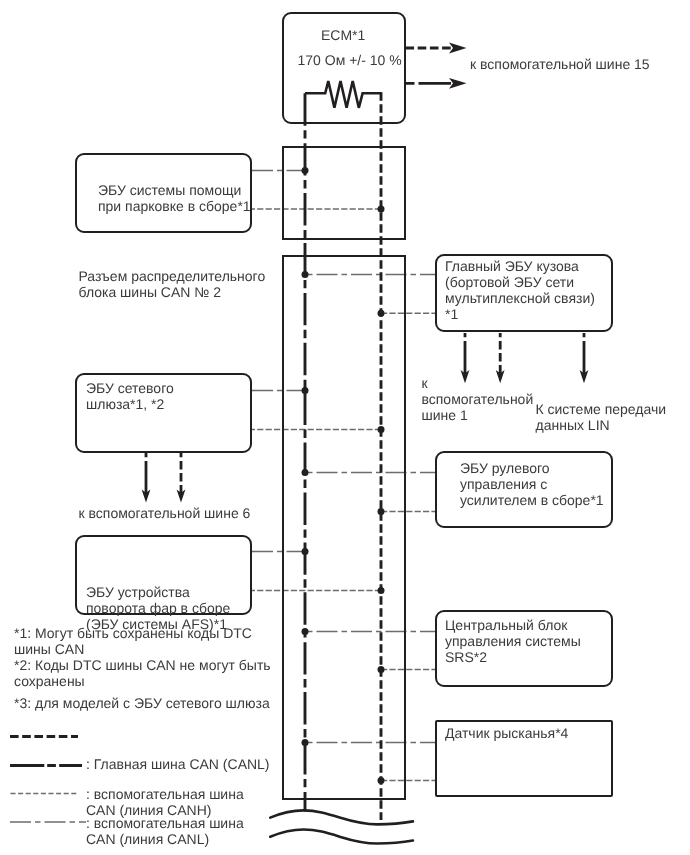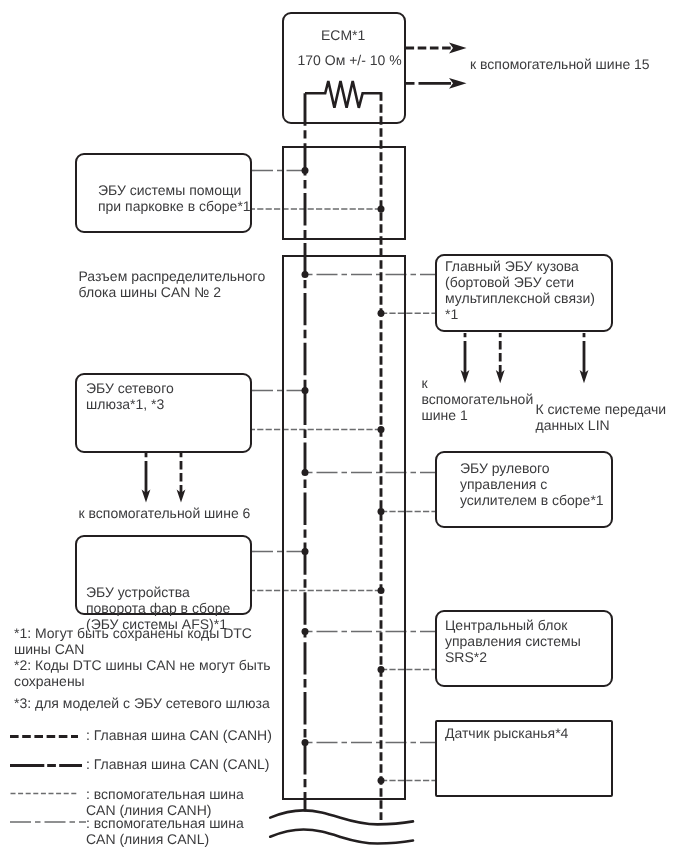--- a/index.html
+++ b/index.html
@@ -127,21 +127,21 @@
   <div class="box" style="left:281.5px;top:11.8px;width:124px;height:112.5px;"></div>
   <div class="txt" style="left:321px;top:26.5px;">ECM*1</div>
   <div class="txt" style="left:297.5px;top:52.3px;">170 Ом +/- 10 %</div>
 
   <div class="box" style="left:75px;top:153px;width:177px;height:80px;"></div>
   <div class="txt" style="left:98px;top:159px;margin-top:23px;">ЭБУ системы помощи
 при парковке в сборе*1</div>
 
   <div class="box" style="left:75px;top:373px;width:177px;height:80px;"></div>
   <div class="txt" style="left:86px;top:379.5px;">ЭБУ сетевого
-шлюза*1, *3</div>
+шлюза*1, *2</div>
 
   <div class="box" style="left:75px;top:534.5px;width:177px;height:80px;"></div>
   <div class="txt" style="left:86px;top:540.5px;margin-top:43px;">ЭБУ устройства
 поворота фар в сборе
 (ЭБУ системы AFS)*1</div>
 
   <div class="box" style="left:435px;top:253.5px;width:178px;height:78px;"></div>
   <div class="txt" style="left:445px;top:258px;">Главный ЭБУ кузова
 (бортовой ЭБУ сети
 мультиплексной связи)
@@ -169,20 +169,19 @@
   <div class="txt" style="left:535.5px;top:401px;">К системе передачи
 данных LIN</div>
   <div class="txt" style="left:78.5px;top:504.5px;">к вспомогательной шине 6</div>
 
   <div class="txt" style="left:14px;top:625px;">*1: Могут быть сохранены коды DTC
 шины CAN</div>
   <div class="txt" style="left:14px;top:657px;">*2: Коды DTC шины CAN не могут быть
 сохранены</div>
   <div class="txt" style="left:14px;top:695px;">*3: для моделей с ЭБУ сетевого шлюза</div>
 
-  <div class="txt" style="left:86px;top:727px;">: Главная шина CAN (CANH)</div>
   <div class="txt" style="left:86px;top:756px;">: Главная шина CAN (CANL)</div>
   <div class="txt" style="left:86px;top:786px;">: вспомогательная шина
 CAN (линия CANH)</div>
   <div class="txt" style="left:86px;top:815px;">: вспомогательная шина
 CAN (линия CANL)</div>
 
 </div>
 
 </body></html>

